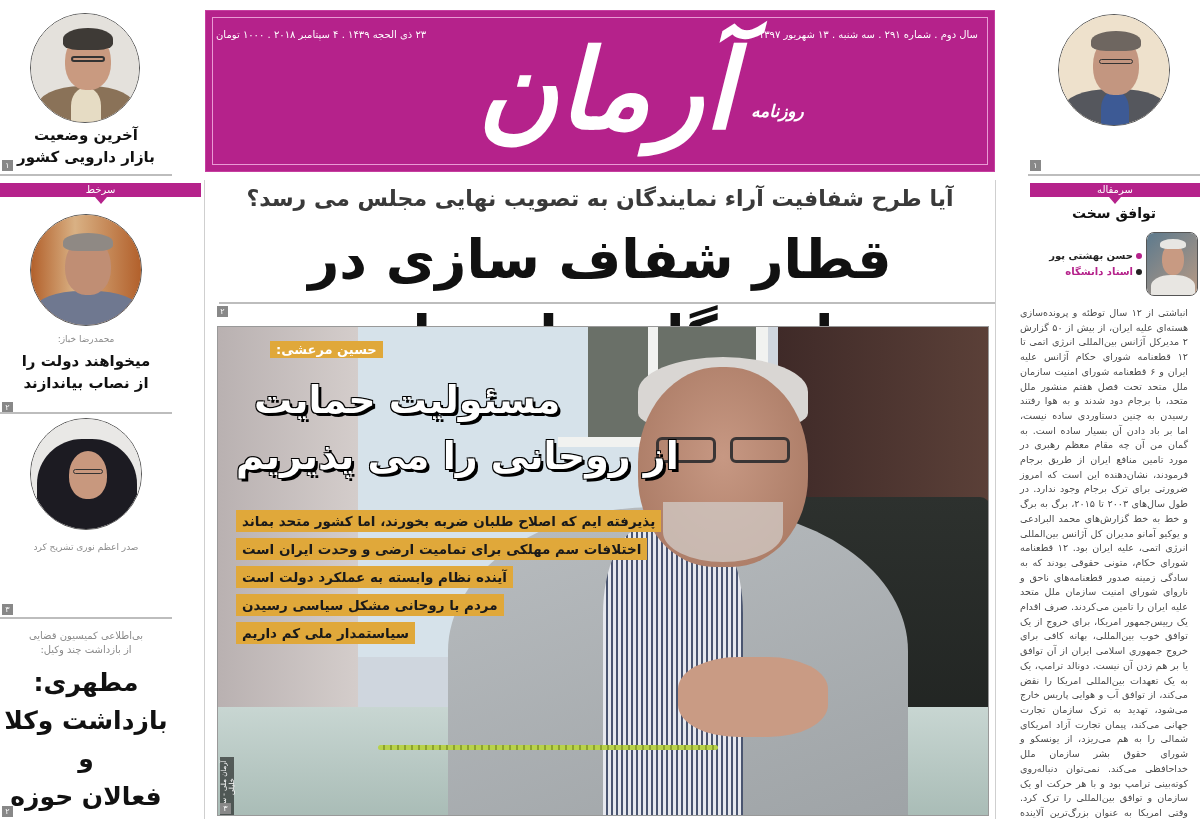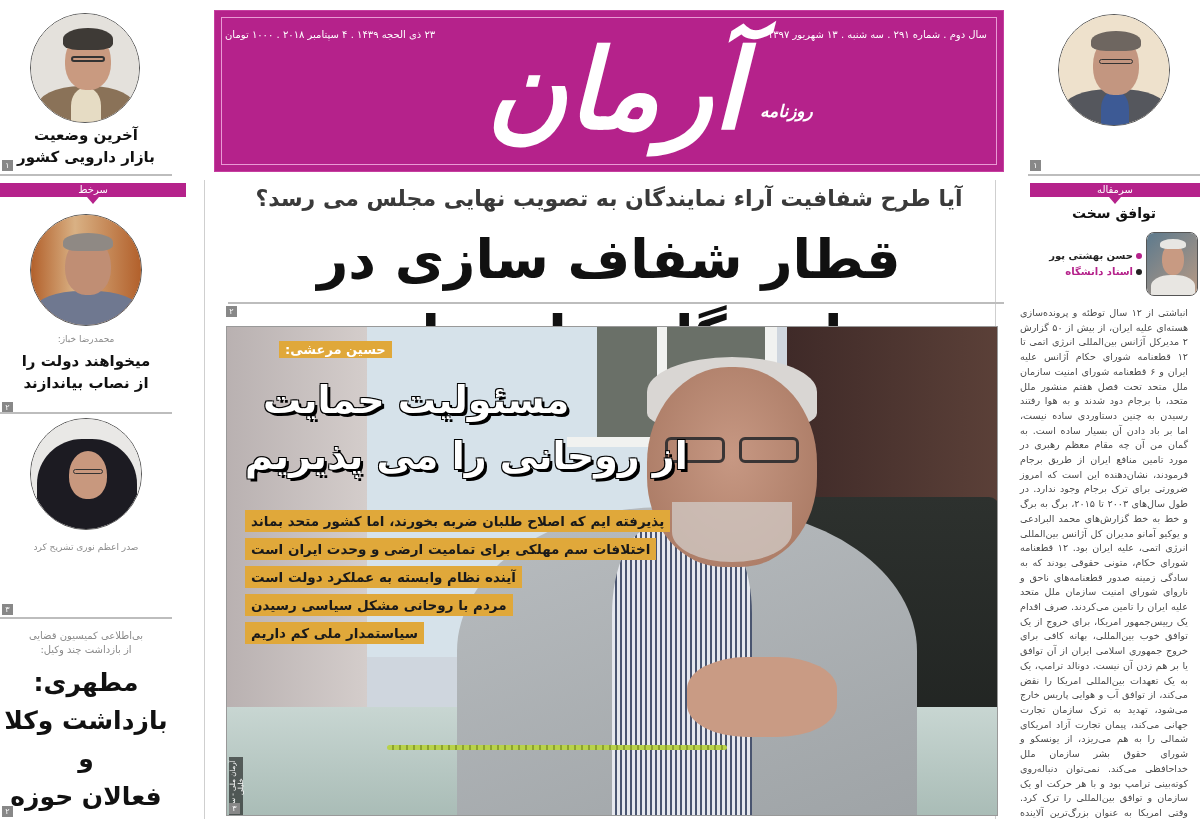--- a/index.html
+++ b/index.html
@@ -1,21 +1,21 @@
 <!DOCTYPE html>
 <html><head>
 <meta charset="utf-8">
 <style>
   * { box-sizing: border-box; margin: 0; padding: 0; }
   html, body { width: 1200px; height: 819px; overflow: hidden; background: #ffffff; }
   body { position: relative; font-family: "DejaVu Sans", sans-serif; color: #1a1a1a; }
 
   .col-left { position: absolute; left: 0; top: 0; width: 172px; height: 819px; }
   .col-right { position: absolute; left: 1028px; top: 0; width: 172px; height: 819px; }
-  .col-center { position: absolute; left: 214px; top: 0; width: 790px; height: 807px; }
+  .col-center { position: absolute; left: 205px; top: 0; width: 790px; height: 807px; }
 
   
   .masthead { position: absolute; left: 0; top: 10px; width: 790px; height: 162px; background: #b5228b; border: 1px solid #c63fa0; }
   .masthead .inner-border { position: absolute; left: 6px; top: 6px; right: 6px; bottom: 6px; border: 1px solid #e99ad4; }
   .masthead .meta-left, .masthead .meta-right { position: absolute; top: 18px; color: #ffffff; font-size: 10px; direction: rtl; }
   .masthead .meta-left { left: 10px; }
   .masthead .meta-right { right: 16px; }
   .masthead .logo { position: absolute; left: 230px; top: -6px; width: 340px; height: 170px; color: #ffffff; font-family: "DejaVu Serif", serif; font-size: 110px; font-weight: bold; line-height: 170px; text-align: center; direction: rtl; letter-spacing: -4px; font-style: italic; }
   .masthead .logo-small { position: absolute; left: 545px; top: 90px; color: #ffffff; font-size: 17px; font-weight: bold; direction: rtl; font-style: italic; text-align: center; }
 
@@ -84,21 +84,21 @@
     <div class="hair" style="left:32px;top:14px;width:50px;height:22px;background:#3e3a36;"></div>
     <div class="glasses" style="left:40px;top:42px;width:34px;"></div>
   </div>
   <div class="teaser-title" style="left:0;top:124px;">
     <div>آخرین وضعیت</div>
     <div>بازار دارویی کشور</div>
   </div>
   <div class="page-num" style="left:2px;top:160px;">۱</div>
   <div class="hr" style="left:0;top:174px;width:172px;"></div>
 
-  <div class="section-bar" style="left:0;top:183px;width:186px;">
+  <div class="section-bar" style="left:0;top:183px;width:201px;">
     <span>سرخط</span>
     <span class="arrow"></span>
   </div>
 
   <div class="portrait" style="left:30px;top:214px;width:112px;height:112px;">
     <div class="bg" style="background:linear-gradient(90deg,#b2602b,#d9b184 40%,#b2602b);"></div>
     <div class="body" style="left:4px;top:76px;width:104px;height:40px;background:#6f7890;"></div>
     <div class="head" style="left:34px;top:22px;width:46px;height:58px;background:#c08e74;"></div>
     <div class="hair" style="left:32px;top:18px;width:50px;height:18px;background:#8f8984;"></div>
   </div>

